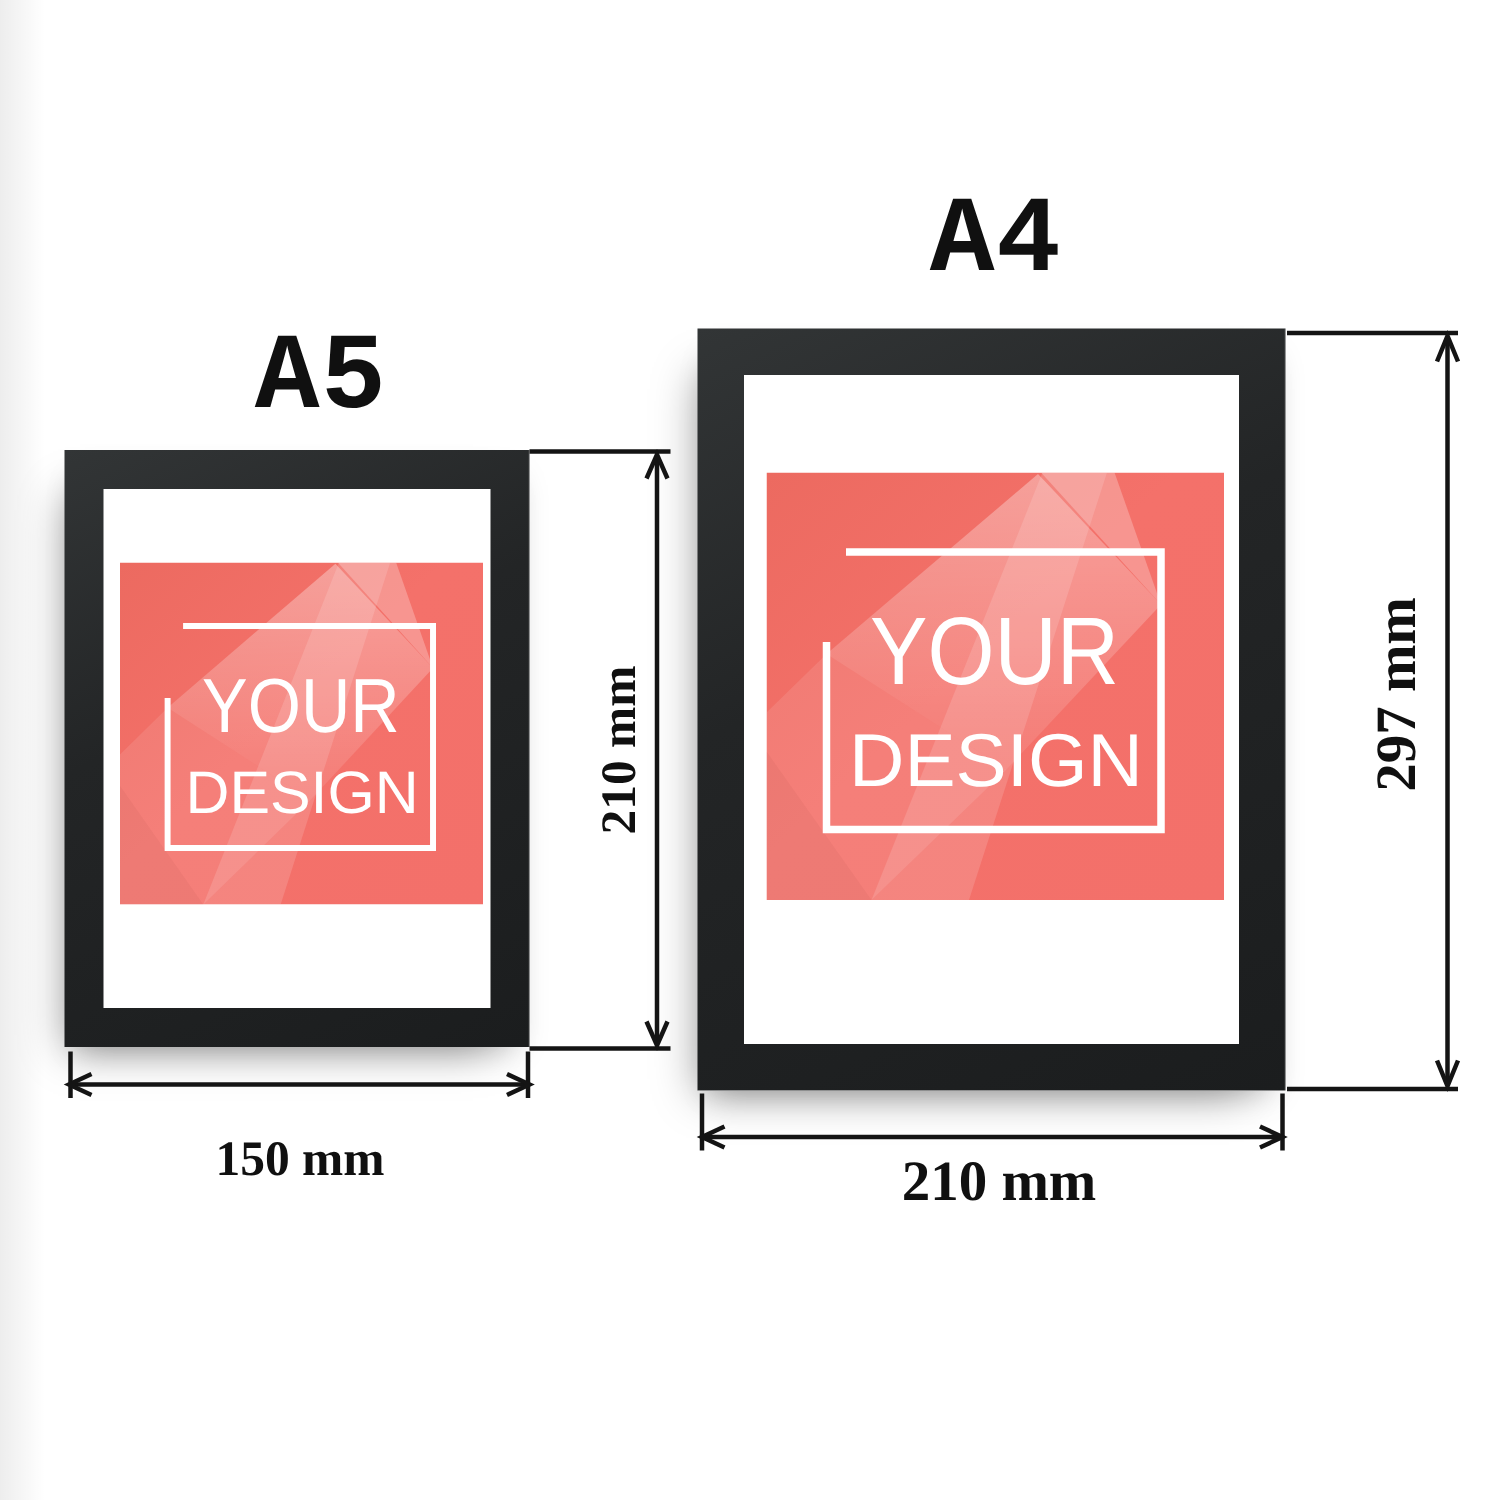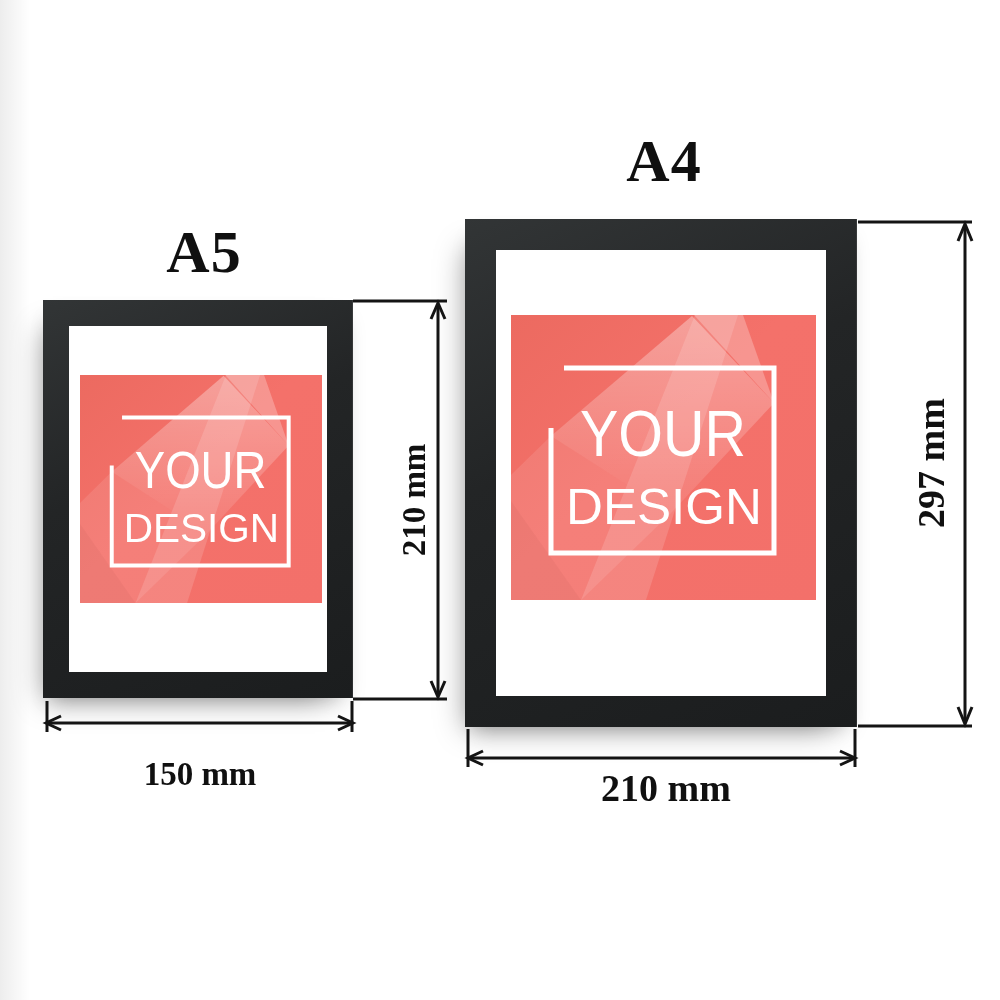--- a/index.html
+++ b/index.html
@@ -34,21 +34,21 @@
     fill:#ffffff;font-weight:400;
   }
   
   .dims{position:absolute;left:0;top:0;pointer-events:none;}
   .dims path{stroke:#141414;stroke-width:3;fill:none;}
   
   .label{
     position:absolute;color:#101010;font-weight:bold;white-space:nowrap;
     transform:translate(-50%,-50%);line-height:1;
   }
-  .size-label{font-size:60px;letter-spacing:1px;}
+  .size-label{font-size:72px;letter-spacing:1px;font-family:Liberation Mono, monospace;}
   .dim-label-sm{font-size:33px;}
   .dim-label-lg{font-size:38px;}
   .vertical{transform:translate(-50%,-50%) rotate(-90deg);}
 </style>
 </head>
 <body>
 
 <div class="canvas">
 
   <div class="frame frame-a5">
@@ -133,21 +133,21 @@
 
     <g>
       <path d="M468,729 V767"></path>
       <path d="M855,729 V767"></path>
       <path d="M470,758 H853"></path>
       <path d="M483,751 L468,758 L483,765"></path>
       <path d="M840,751 L855,758 L840,765"></path>
     </g>
   </svg>
 
-  <div class="label size-label" style="left:204px;top:252px">A5</div>
+  <div class="label size-label" style="left:214px;top:252px">A5</div>
   <div class="label size-label" style="left:664px;top:161px">A4</div>
 
   <div class="label dim-label-sm vertical" style="left:414px;top:500px">210 mm</div>
   <div class="label dim-label-sm" style="left:200px;top:774px">150 mm</div>
 
   <div class="label dim-label-lg vertical" style="left:931px;top:463px">297 mm</div>
   <div class="label dim-label-lg" style="left:666px;top:788px">210 mm</div>
 
 </div>
 

